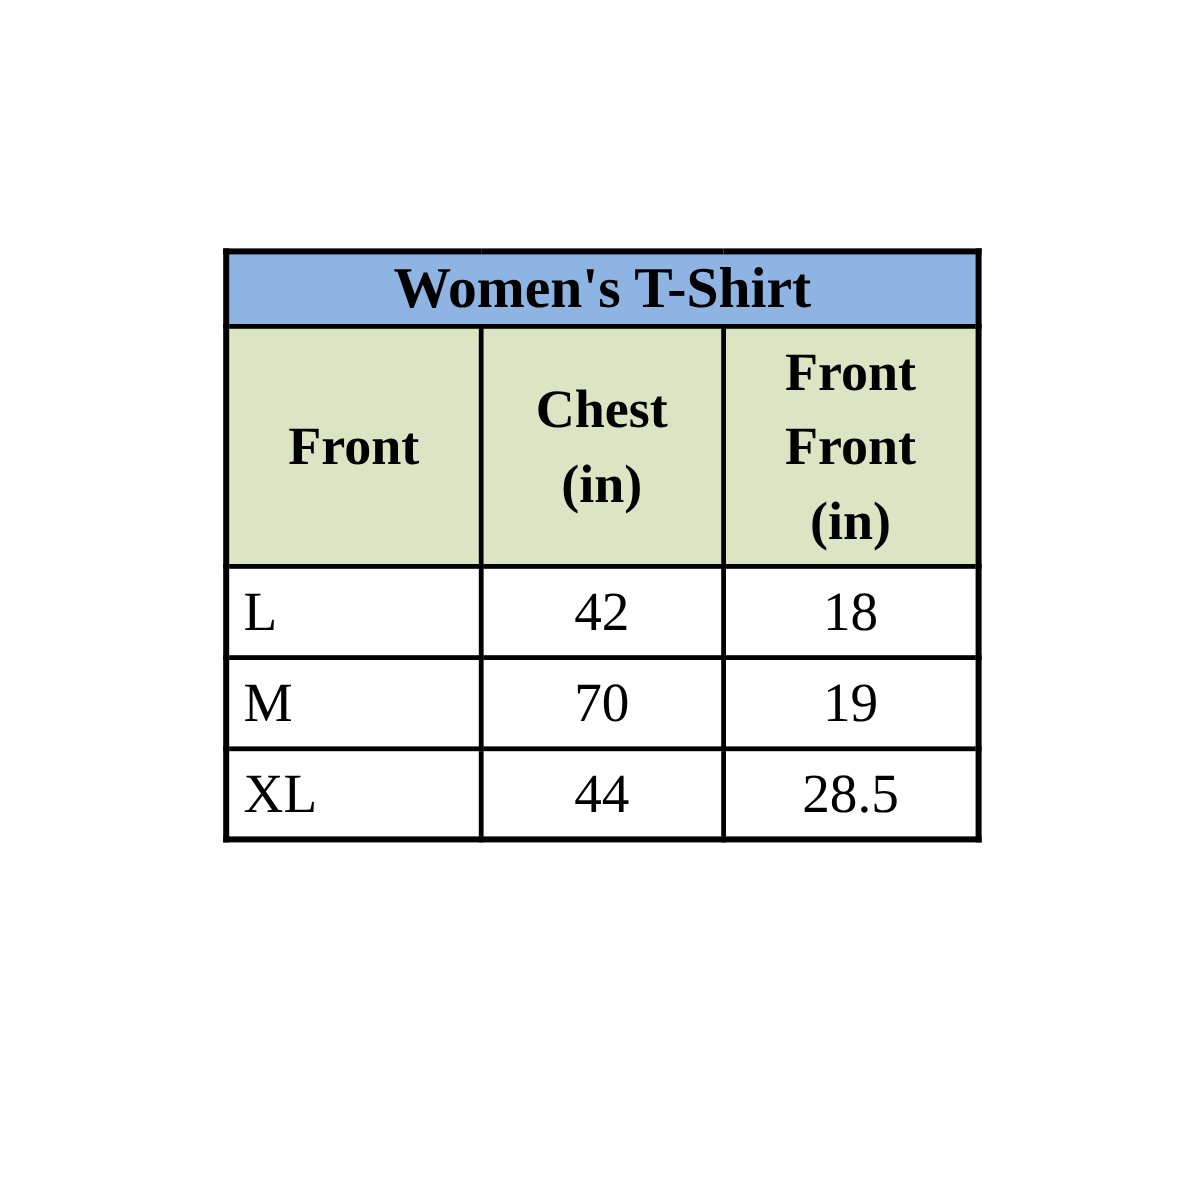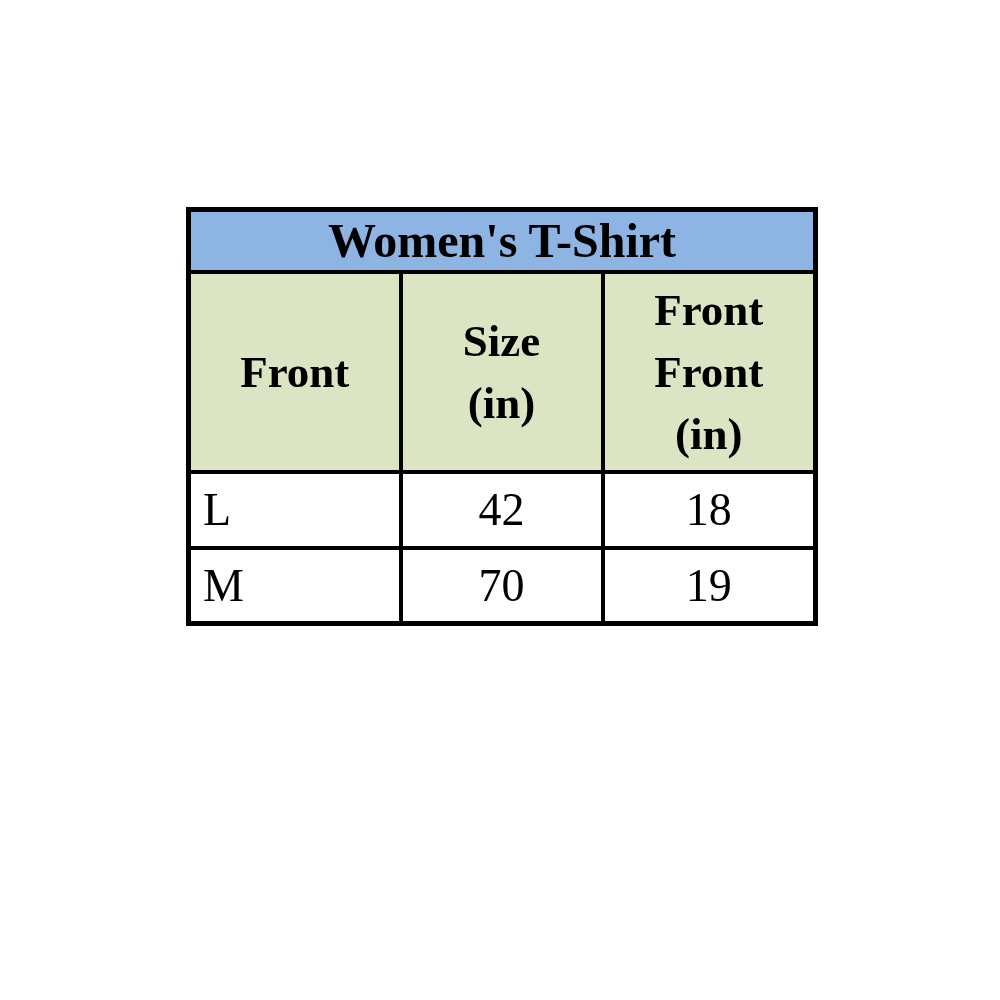--- a/index.html
+++ b/index.html
@@ -72,34 +72,39 @@
     </colgroup>
     <tbody>
       <tr class="title-row">
         <th colspan="3">Women's T-Shirt</th>
       </tr>
       <tr class="header-row">
         <th>
           <div>Front</div>
         </th>
         <th>
-          <div>Size</div>
+          <div>Chest</div>
           <div>(in)</div>
         </th>
         <th>
           <div>Front</div>
           <div>Front</div>
           <div>(in)</div>
         </th>
       </tr>
       <tr class="data-row">
         <td class="size-cell">L</td>
         <td class="num-cell">42</td>
         <td class="num-cell">18</td>
       </tr>
       <tr class="data-row">
         <td class="size-cell">M</td>
         <td class="num-cell">70</td>
         <td class="num-cell">19</td>
       </tr>
+      <tr class="data-row">
+        <td class="size-cell">XL</td>
+        <td class="num-cell">44</td>
+        <td class="num-cell">28.5</td>
+      </tr>
     </tbody>
   </table>
 </div>
 
 </body></html>

